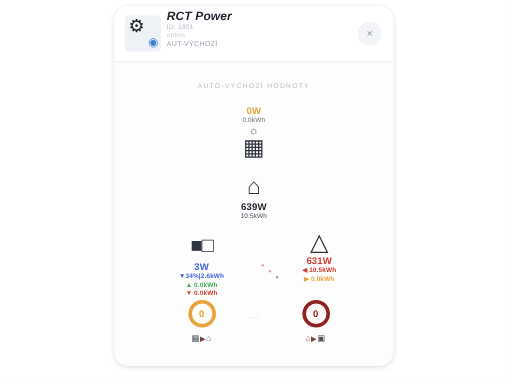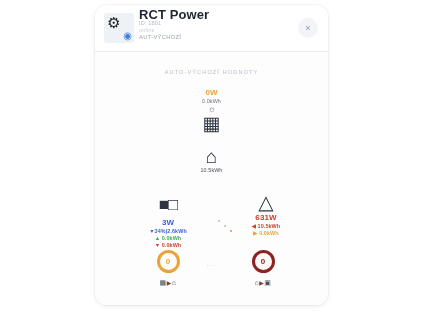--- a/index.html
+++ b/index.html
@@ -59,25 +59,26 @@
     font-size: 10px;
     line-height: 10px;
     color: #3b82d6;
   }
   #header-text {
     position: absolute;
     left: 44px;
     top: 5px;
   }
   .hdr-title {
-    font-size: 13px;
+    font-size: 10px;
     font-weight: bold;
     color: #1f2430;
     letter-spacing: 0.1px;
     line-height: 10px;
+    font-style: italic;
   }
   .hdr-sub {
     font-size: 5.6px;
     color: #b4bcc8;
     line-height: 7.2px;
     letter-spacing: 0.15px;
   }
   .hdr-sub.dim { color: #c9d0da; }
   .hdr-sub.mode {
     color: #9aa3b1;
@@ -281,20 +282,21 @@
 
     <div class="node" id="node-solar">
       <div class="val">0W</div>
       <div class="sub">0.0kWh</div>
       <div id="solar-rays" class="glyph">☼</div>
       <div id="solar-icon" class="glyph">▦</div>
     </div>
 
     <div class="node" id="node-house">
       <div id="house-icon" class="glyph">⌂</div>
+      <div class="val">639W</div>
       <div class="sub">10.5kWh</div>
     </div>
 
     <div class="node" id="node-battery">
       <div id="battery-icon" class="glyph">■□</div>
       <div class="val">3W</div>
       <div class="stat-line c-blue">▼34%|2.6kWh</div>
       <div class="stat-line c-green">▲ 0.0kWh</div>
       <div class="stat-line c-red">▼ 0.0kWh</div>
     </div>

